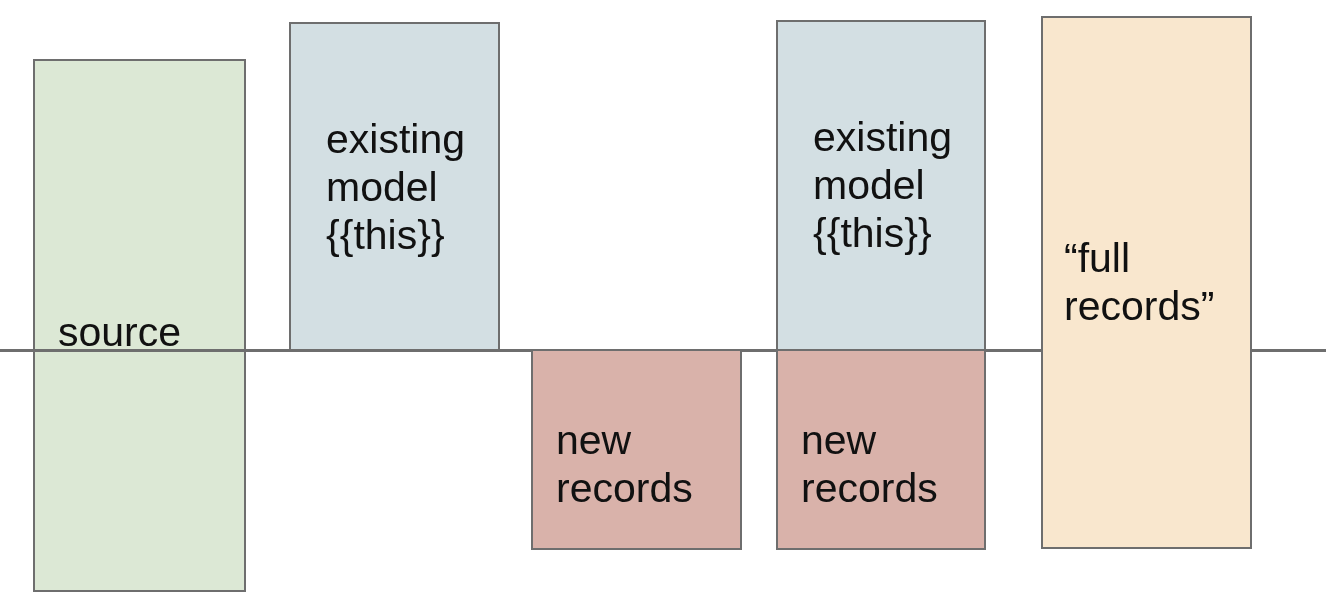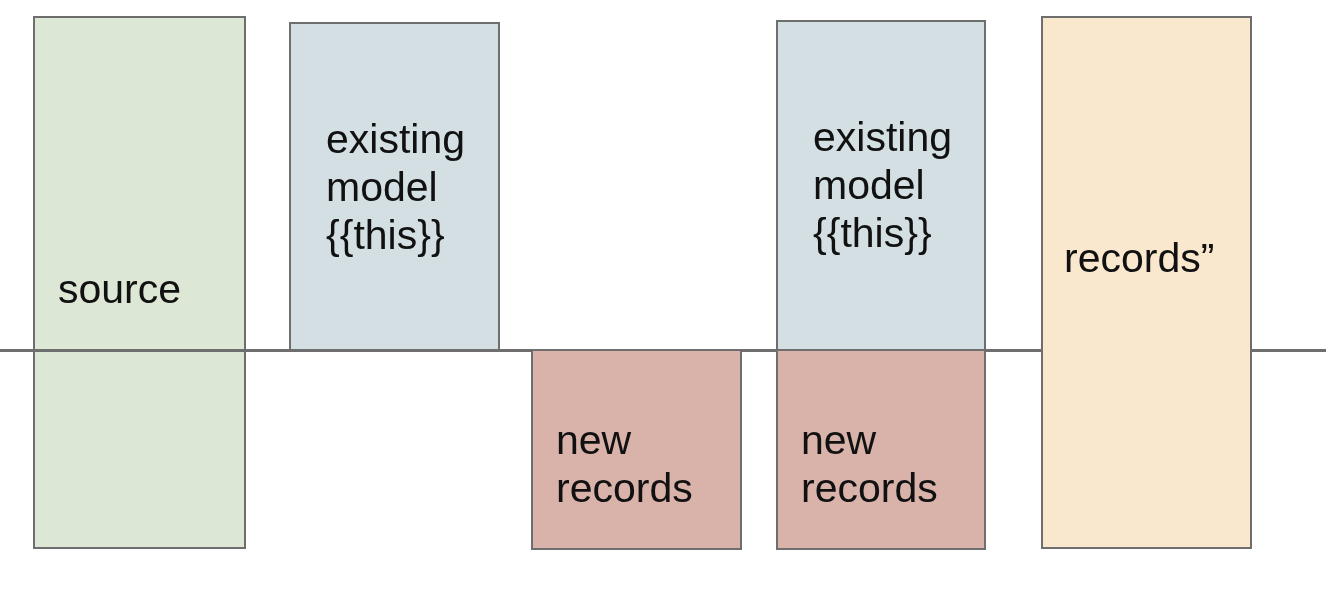--- a/index.html
+++ b/index.html
@@ -24,21 +24,21 @@
   .hline {
     position: absolute;
     left: 0;
     top: 349px;
     width: 1326px;
     height: 3px;
     background: #6e6e6e;
     z-index: 2;
   }
   
-  .z-under { z-index: 1; }
+  .z-under { z-index: 1; margin-top: 43px; }
   .z-over  { z-index: 3; }
 
   .label {
     position: absolute;
     font-size: 41px;
     line-height: 48px;
     white-space: nowrap;
     letter-spacing: 0;
   }
   .label span { display: block; }
@@ -95,17 +95,18 @@
 
   <div class="box box-new-right z-over" style="background-color: rgb(217, 178, 170);">
     <div class="label label-new">
       <span>new</span>
       <span>records</span>
     </div>
   </div>
 
   <div class="box box-full-refresh z-over" style="background-color: rgb(249, 231, 206);">
     <div class="label label-full-refresh">
+      <span>“full</span>
       <span>records”</span>
     </div>
   </div>
 
 </div>
 
 </body></html>

